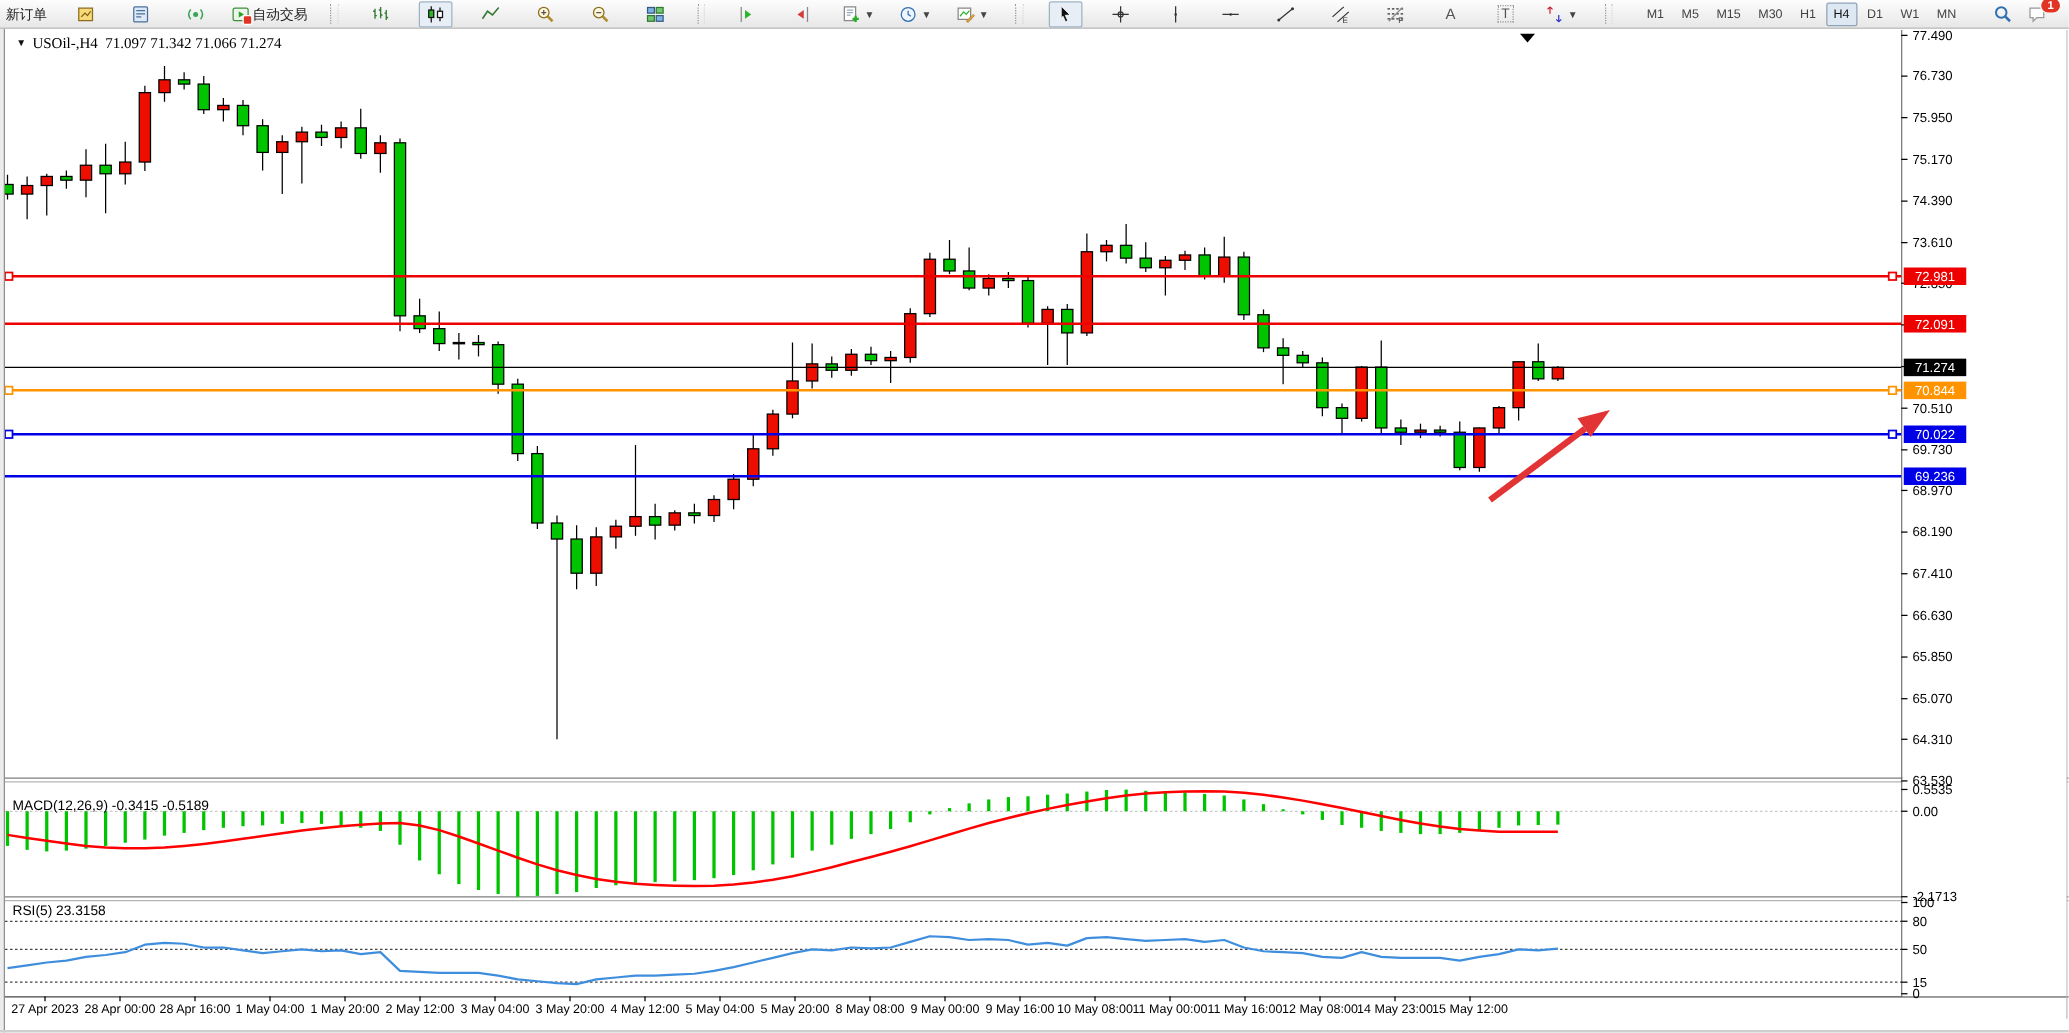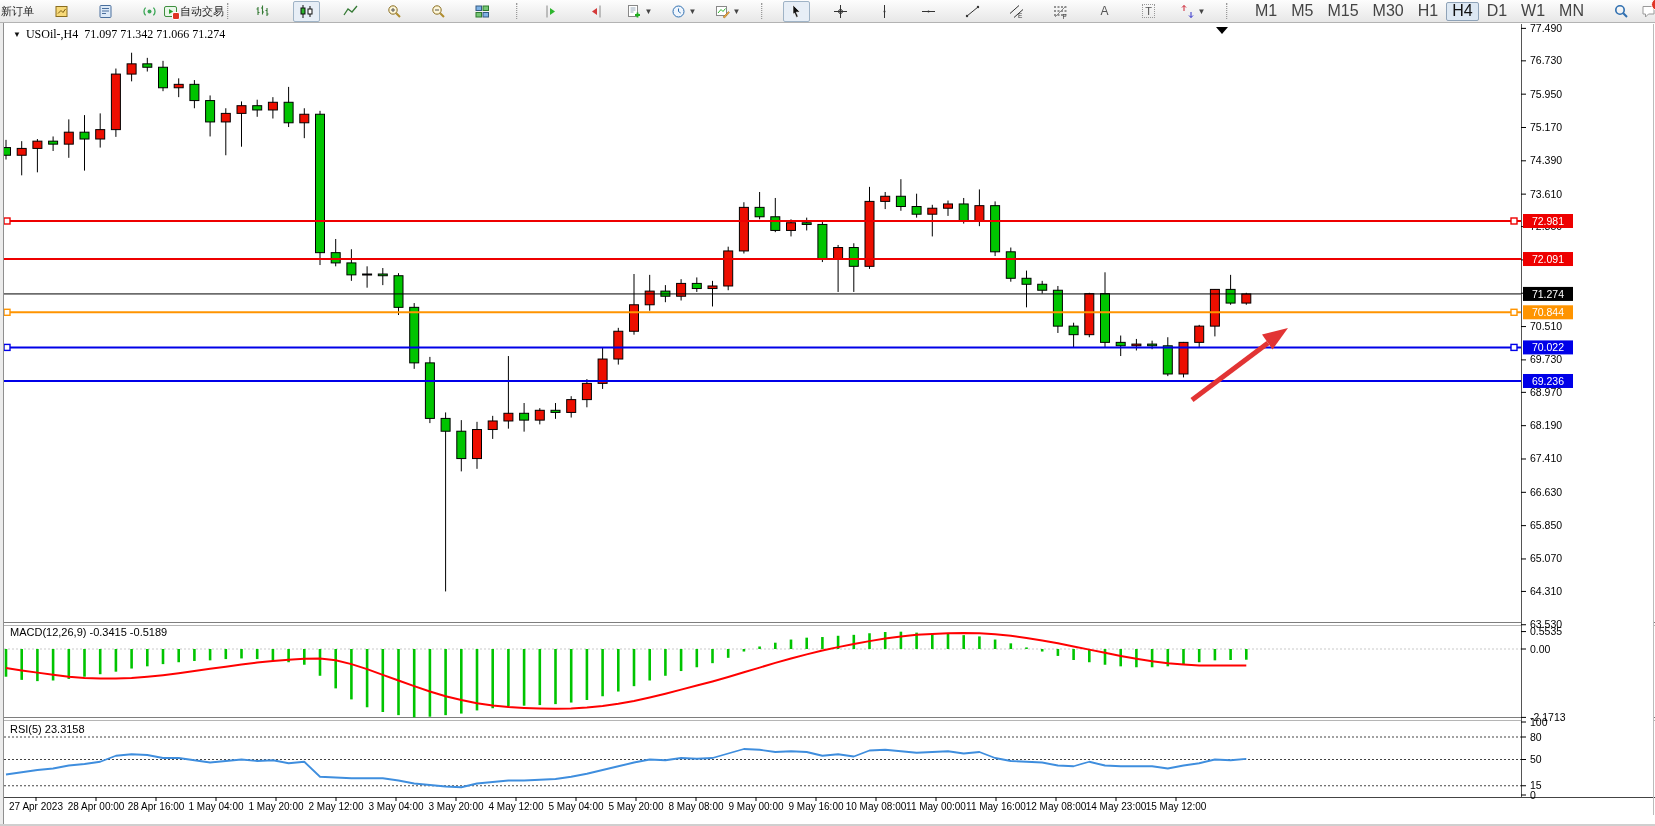--- a/index.html
+++ b/index.html
@@ -17,36 +17,36 @@
     z-index:30;font-size:11px;color:#222;
   }
   .tb-btn{
     height:19px;min-width:19px;display:flex;align-items:center;justify-content:center;
     padding:0 3px;border:1px solid transparent;border-radius:2px;white-space:nowrap;gap:2px;
   }
   .tb-btn svg{display:block}
   .grip{width:6px;height:16px;margin:0 3px;border-left:1px dotted #9a9a9a;border-right:1px dotted #d8d8d8;}
   .caret{font-size:8px;color:#444;margin-left:1px}
   .tf-btn{height:17px;display:flex;align-items:center;justify-content:center;
-    padding:0 5px;margin:0 1px;font-size:16px;color:#444;border:1px solid transparent;border-radius:2px;}
+    padding:0 5px;margin:0 1px;font-size:10px;color:#444;border:1px solid transparent;border-radius:2px;}
   .tf-btn.active{border:1px solid #8fa3b8;background:#dde8f3;color:#111;}
   .tb-right{margin-left:auto;display:flex;align-items:center;}
   .chat-wrap{position:relative;margin-right:8px}
   .badge{
     position:absolute;top:-4px;right:-7px;background:#e03425;color:#fff;
     border-radius:8px;font-size:9px;line-height:11px;min-width:11px;text-align:center;
     padding:0 2px;border:1px solid #fff;font-weight:bold;
   }
   .red-dot{position:absolute;right:-2px;bottom:-1px;width:6px;height:6px;background:#e03425;border-radius:2px;border:1px solid #fff}
   .icon-rel{position:relative;display:flex}
   
   .chart-title{position:absolute;left:13px;top:27px;font-size:12px;color:#000;z-index:20;font-family:Liberation Serif, serif;}
   .chart-title .tri{font-size:8px;vertical-align:1px;margin-right:5px;color:#111}
   .pane-label{position:absolute;left:10px;font-size:11px;color:#000;z-index:20;}
-  #macd-label{top:626px}
+  #macd-label{top:639px}
   #rsi-label{top:723px}
   .edge-left{position:absolute;left:0;top:23px;width:3px;height:803px;background:#ececec;border-right:1px solid #8f8f8f;z-index:25}
   .edge-bottom{position:absolute;left:0;top:824px;width:1655px;height:2px;background:#cfcfcf;z-index:25}
   svg text{user-select:none}
 </style>
 </head>
 <body>
 
 <div class="toolbar">
   <div class="tb-btn">

